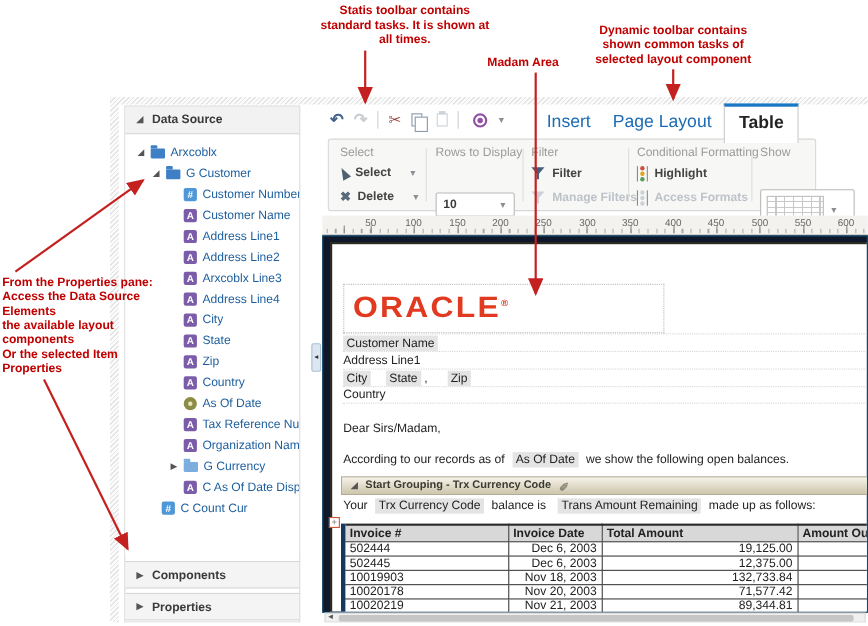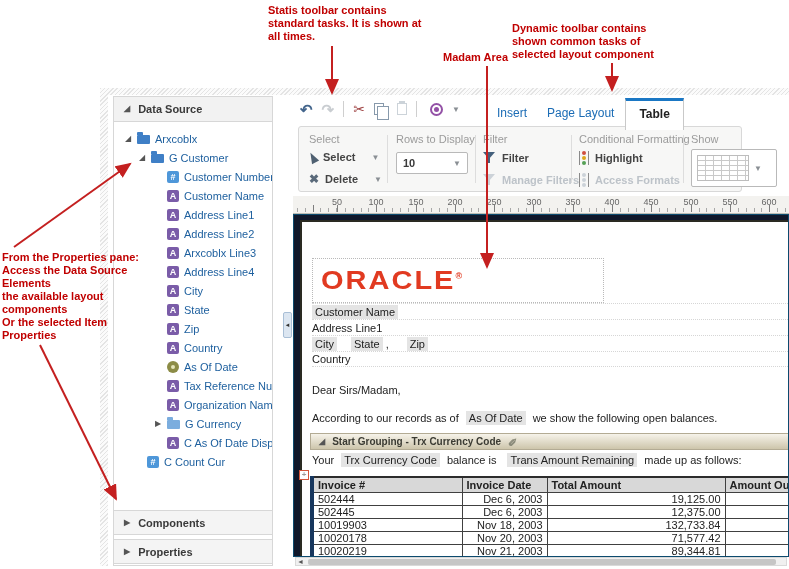--- a/index.html
+++ b/index.html
@@ -2,21 +2,21 @@
 <html><head>
 <meta charset="utf-8">
 <style>
   * { margin:0; padding:0; box-sizing:border-box; }
   body { background:#fff; }
   .stage { position:relative; width:789px; height:569px; background:#fff; overflow:hidden;
            font-family:"Liberation Sans", sans-serif; }
 
   
   .anno { position:absolute; color:#c00000; font-weight:bold; font-size:11px; line-height:13px; z-index:60; }
-  .anno.center { }
+  .anno.center { text-align:center; }
   #anno-static { left:268px; top:4px; width:200px; }
   #anno-design { left:443px; top:51px; }
   #anno-dynamic { left:512px; top:22px; width:200px; }
   #anno-accordion { left:2px; top:251px; width:150px; }
   #arrow-overlay { position:absolute; left:0; top:0; width:789px; height:569px; z-index:55; pointer-events:none; }
 
   
   .appwin { position:absolute; left:100px; top:88px; width:689px; height:478px; background:#fff; overflow:hidden; }
   .hatch-top { position:absolute; left:0; top:0; right:0; height:7px;
                background:repeating-linear-gradient(135deg,#e4e4e4 0 1px,#fbfbfb 1px 3px); }
@@ -64,41 +64,41 @@
                    border:1.5px solid #8799ab; background:#fff; }
   .ipaste { position:relative; width:10px; height:12px; border:1.5px solid #ccd3d9; background:#fff; margin-left:4px; }
   .ipaste::before { content:""; position:absolute; left:1px; top:-3px; width:6px; height:3px; background:#ccd3d9; }
   .iprev { width:13px; height:13px; border:2px solid #9351a6; border-radius:50%; position:relative; margin-left:4px; }
   .iprev::before { content:""; position:absolute; left:2px; top:2px; width:5px; height:5px;
                    background:#9351a6; border-radius:50%; }
   .caret { font-size:8px; color:#8a8f94; }
 
   
   .tabs { position:absolute; left:388px; top:4px; height:36px; display:flex; align-items:flex-end; gap:2px; z-index:3; }
-  .tab { font-size:12px; color:#1b6cb5; padding:6px 9px 8px; }
+  .tab { font-size:16px; color:#1b6cb5; padding:6px 9px 8px; }
   .tab.active { color:#222; font-weight:bold; background:#fff; border:1px solid #c9c9c9; border-bottom:none;
                 border-top:3px solid #1a77c4; padding:6px 13px 9px; margin-bottom:-2px; }
 
   
   .ribbon { position:absolute; left:198px; top:38px; width:444px; height:66px; background:#f7f7f6;
             border:1px solid #d8d8d8; border-radius:3px; font-size:11px; color:#3a3a3a; }
   .grp-label { position:absolute; top:6px; font-size:11px; color:#9b9b9b; white-space:nowrap; }
   .rbtn { position:absolute; display:flex; align-items:center; gap:6px; font-weight:bold; color:#444; white-space:nowrap; }
   .rbtn.disabled { color:#bdc3c9; }
   .rdiv { position:absolute; top:8px; bottom:8px; width:1px; background:#ddd; }
   .cursor-ic { width:0; height:0; border-left:4px solid transparent; border-right:4px solid transparent;
                border-bottom:11px solid #4f6071; transform:rotate(-28deg); }
   .x-ic { color:#5a6a7a; font-size:12px; font-weight:bold; }
   .funnel { position:relative; width:13px; height:13px; color:#44607c; }
   .funnel::before { content:""; position:absolute; left:0; top:1px; border-left:6px solid transparent;
                     border-right:6px solid transparent; border-top:7px solid currentColor; }
   .funnel::after { content:""; position:absolute; left:5px; top:6px; width:2px; height:6px; background:currentColor; }
   .funnel.gray { color:#ccd2d8; }
   .ddown { position:absolute; background:#fff; border:1px solid #b9b9b9; border-radius:2px;
-           display:flex; align-items:center; }
+           display:flex; align-items:center;margin-top:23px; }
   .tlight { display:flex; flex-direction:column; gap:1px; padding:0 2px; border-left:1px solid #8a8a8a;
             border-right:1px solid #8a8a8a; }
   .tlight i { width:4px; height:4px; border-radius:50%; }
   .tlight .r { background:#d05040; } .tlight .y { background:#dda61c; } .tlight .g { background:#55a055; }
   .tlight.gray .r, .tlight.gray .y, .tlight.gray .g { background:#ccd2d8; }
   .gridic { width:52px; height:26px; border:1px solid #bdbdbd; background:
             repeating-linear-gradient(to right, transparent 0 7px, #c9c9c9 7px 8px),
             repeating-linear-gradient(to bottom, transparent 0 4px, #c9c9c9 4px 5px); }
 
   

